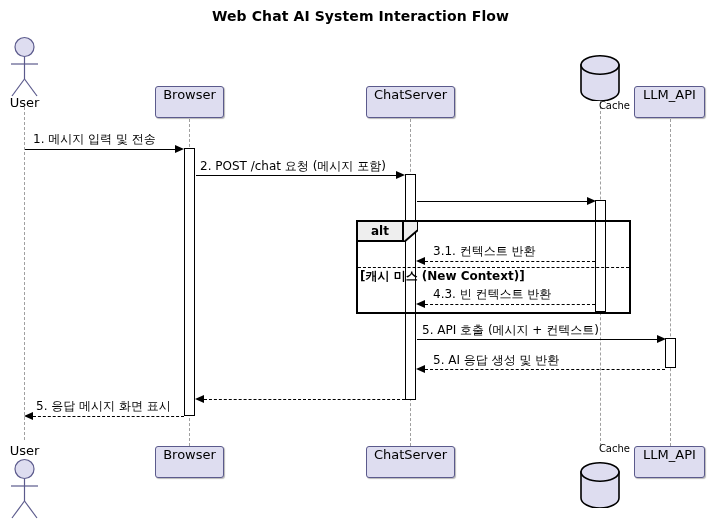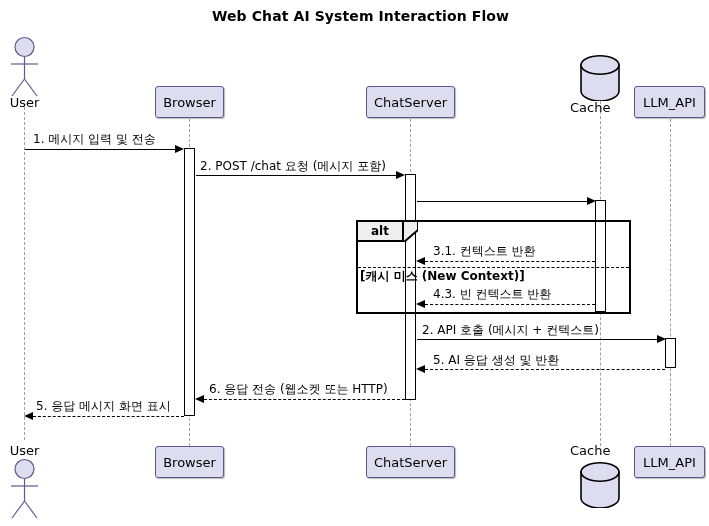--- a/index.html
+++ b/index.html
@@ -31,21 +31,21 @@
     padding-left: 6px;
   }
   
   .pbox {
     position: absolute;
     box-sizing: border-box;
     background: #DEDDF0;
     border: 1px solid #5B5A8C;
     border-radius: 3px;
     display: flex;
-    align-items: center;
+    align-items: flex-start;
     justify-content: center;
     font-size: 13px;
     color: #000000;
     box-shadow: 1px 1px 1px rgba(0,0,0,0.28);
   }
   
   .actor {
     position: absolute;
   }
   .actor-label {
@@ -54,23 +54,23 @@
     color: #000000;
     text-align: center;
     white-space: nowrap;
   }
   
   .db {
     position: absolute;
   }
   .db-label {
     position: absolute;
-    font-size: 13px;
-    color: #000000;
-    text-align: left;
+    font-size: 10px;
+    color: #000000;
+    text-align: right;
     white-space: nowrap;
   }
   
   .lifeline {
     position: absolute;
     width: 0;
     border-left: 1px dashed #A0A0A0;
   }
   
   .activation {
@@ -224,29 +224,28 @@
   <div class="arrow-r" style="left:587px; top:197px;"></div>
 
   <div class="msg-label" style="left:433px; top:243px;">3.1. 컨텍스트 반환</div>
   <div class="msg-line dashed" style="left:425px; top:261px; width:170px;"></div>
   <div class="arrow-l" style="left:416px; top:257px;"></div>
 
   <div class="msg-label" style="left:433px; top:286px;">4.3. 빈 컨텍스트 반환</div>
   <div class="msg-line dashed" style="left:425px; top:304px; width:170px;"></div>
   <div class="arrow-l" style="left:416px; top:300px;"></div>
 
-  <div class="msg-label" style="left:422px; top:322px;">2. API 호출 (메시지 + 컨텍스트)</div>
+  <div class="msg-label" style="left:422px; top:322px;">5. API 호출 (메시지 + 컨텍스트)</div>
   <div class="msg-line" style="left:417px; top:339px; width:242px;"></div>
   <div class="arrow-r" style="left:657px; top:335px;"></div>
 
   <div class="msg-label" style="left:433px; top:352px;">5. AI 응답 생성 및 반환</div>
   <div class="msg-line dashed" style="left:425px; top:369px; width:240px;"></div>
   <div class="arrow-l" style="left:416px; top:365px;"></div>
 
-  <div class="msg-label" style="left:209px; top:381px;">6. 응답 전송 (웹소켓 또는 HTTP)</div>
   <div class="msg-line dashed" style="left:204px; top:399px; width:201px;"></div>
   <div class="arrow-l" style="left:195px; top:395px;"></div>
 
   <div class="msg-label" style="left:36px; top:398px;">5. 응답 메시지 화면 표시</div>
   <div class="msg-line dashed" style="left:33px; top:416px; width:151px;"></div>
   <div class="arrow-l" style="left:24px; top:412px;"></div>
 
   <div class="actor-label" style="left:0px; top:443px; width:49px;">User</div>
   <div class="actor" style="left:4px; top:458px;">
     <svg width="41" height="64" viewBox="0 0 41 64">

